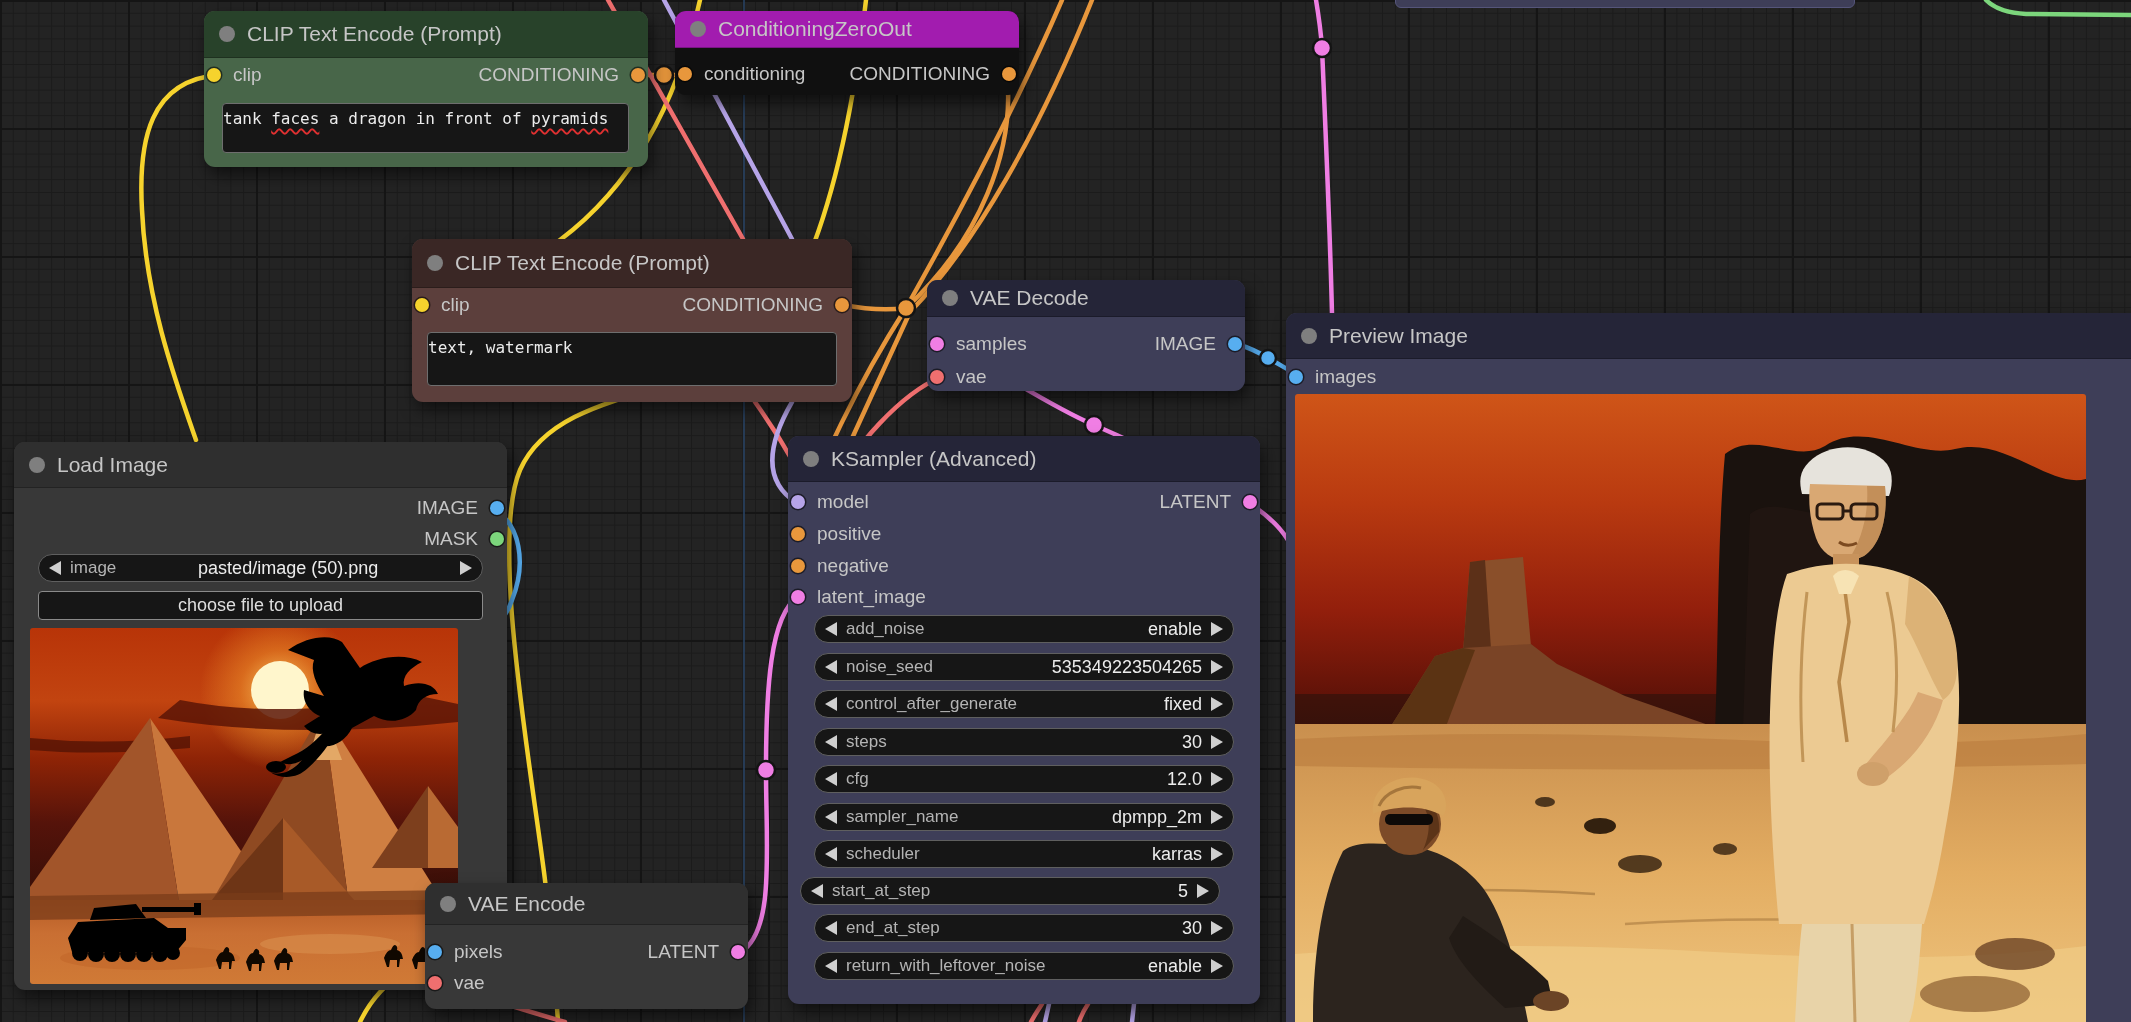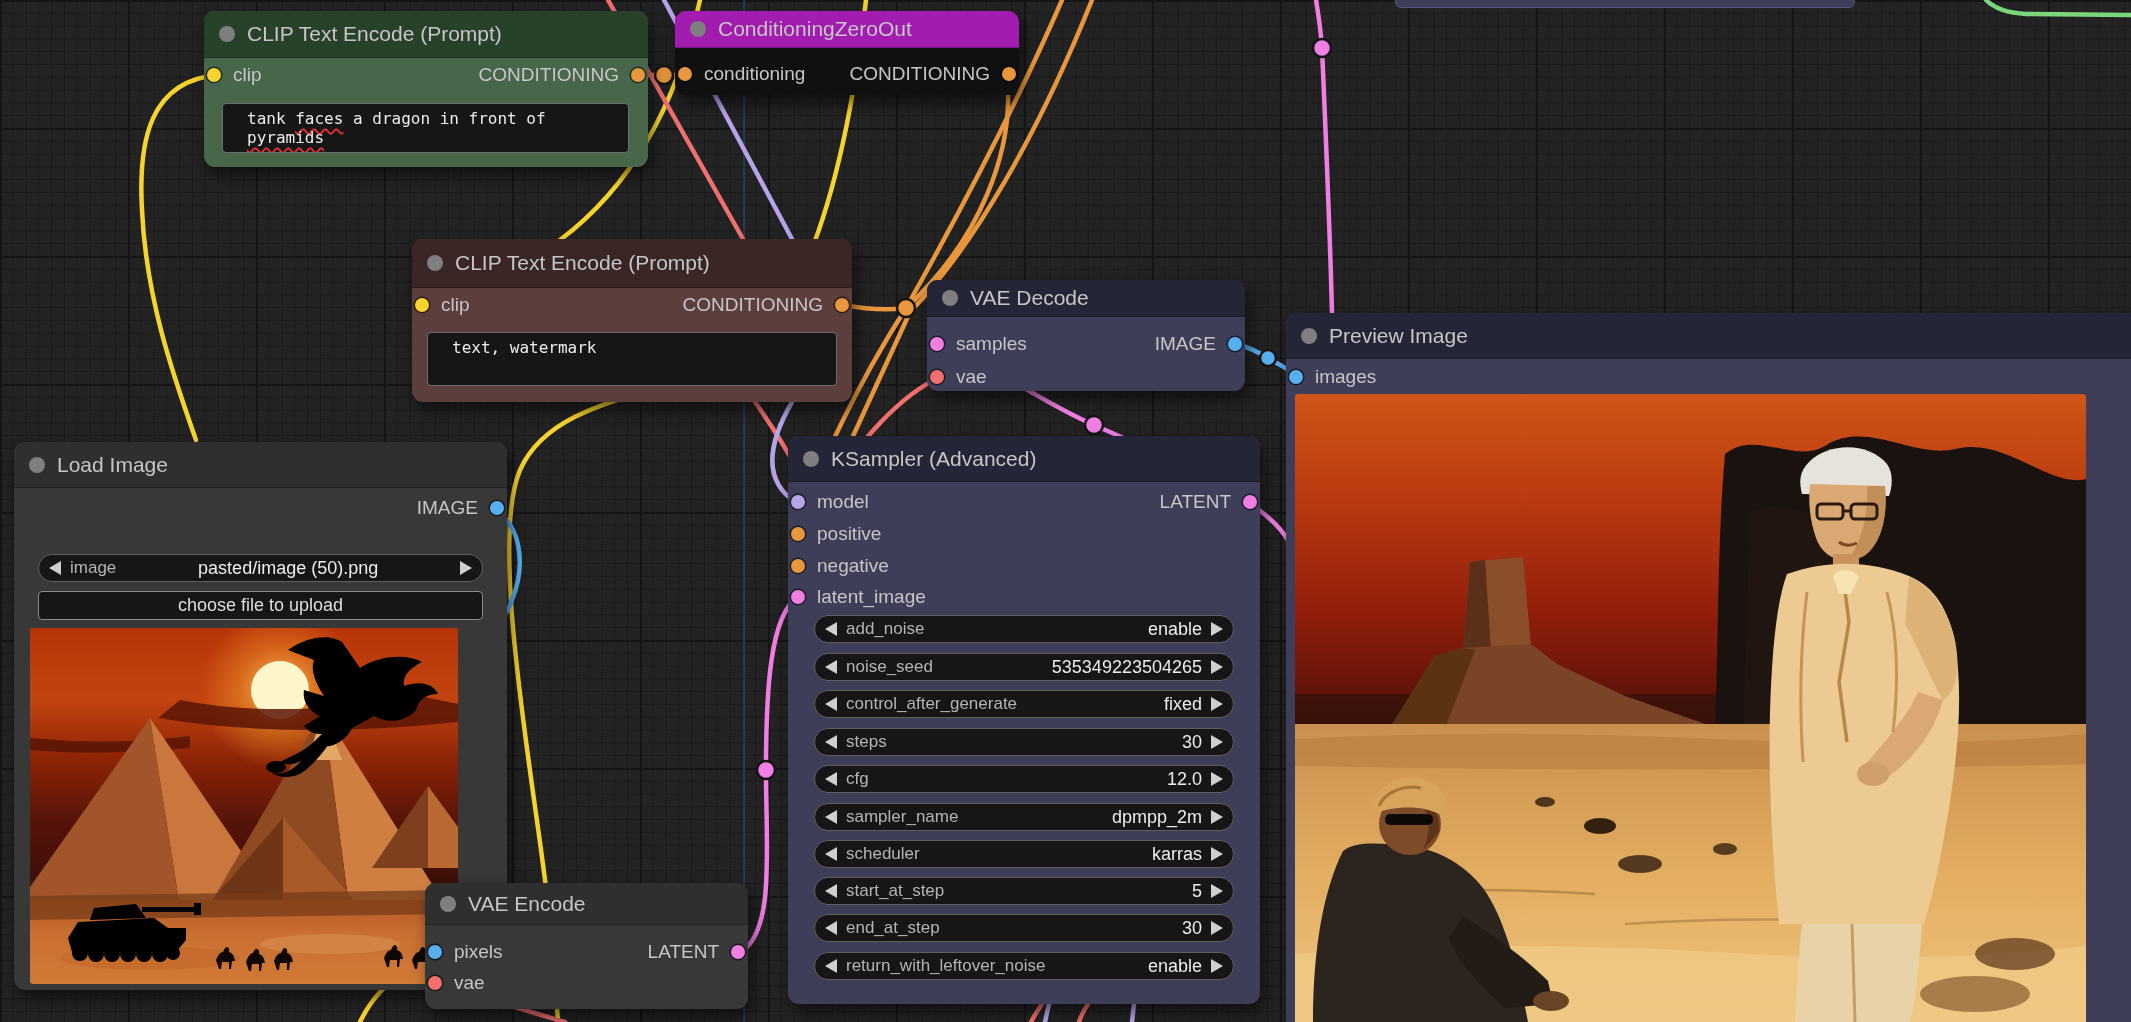--- a/index.html
+++ b/index.html
@@ -29,21 +29,21 @@
   .slot.out{justify-content:flex-end;padding-right:29px;}
   .dot{position:absolute;top:50%;margin-top:-7px;width:14px;height:14px;border-radius:50%;
        box-shadow:0 0 0 1.5px rgba(0,0,0,.55);}
   .slot.in .dot{left:3px;}
   .slot.out .dot{right:3px;}
   .d-yellow{background:#f6d32d}.d-orange{background:#e8973c}.d-pink{background:#f07ee4}
   .d-salmon{background:#f06f6f}.d-blue{background:#57aef0}.d-green{background:#7cd67c}
   .d-lav{background:#b6a4e8}
   .ta{position:absolute;background:#161616;border:1px solid #6e6e6e;border-radius:4px;
       font-family:"DejaVu Sans Mono", monospace;font-size:16px;color:#ececec;
-      padding:5px 24px;box-sizing:border-box;white-space:pre-wrap;overflow:hidden;}
+      padding:5px 0;box-sizing:border-box;white-space:pre-wrap;overflow:hidden;}
   .sq{text-decoration:underline wavy #e03030 2px;text-underline-offset:4px;}
   .pill{position:absolute;height:28px;background:#161616;border:1.5px solid #5f5f5f;
         border-radius:15px;display:flex;align-items:center;gap:9px;padding:0 10px;
         box-sizing:border-box;font-size:17px;color:#b4b4b4;}
   .pill .val{color:#ececec;font-size:18px;}
   .arr-l{width:0;height:0;border-top:7px solid transparent;border-bottom:7px solid transparent;
          border-right:12px solid #cfcfcf;flex:0 0 auto;}
   .arr-r{width:0;height:0;border-top:7px solid transparent;border-bottom:7px solid transparent;
          border-left:12px solid #cfcfcf;flex:0 0 auto;}
   .grow{flex:1 1 auto;}
@@ -181,20 +181,24 @@
   </div>
 
   <div class="node n-gray" style="left:14px;top:442px;width:493px;height:548px;">
     <div class="hdr">
       <span class="tdot"></span>
       <span>Load Image</span>
     </div>
     <div class="slot out" style="top:51px">
       <span>IMAGE</span>
       <span class="dot d-blue"></span>
+    </div>
+    <div class="slot out" style="top:82px">
+      <span>MASK</span>
+      <span class="dot d-green"></span>
     </div>
     <div class="pill" style="left:24px;right:24px;top:112px;">
       <span class="arr-l"></span>
       <span>image</span>
       <span class="grow val" style="text-align:center">pasted/image (50).png</span>
       <span class="arr-r"></span>
     </div>
     <div class="btn" style="left:24px;right:24px;top:149px;">
       <span>choose file to upload</span>
     </div>
@@ -337,21 +341,21 @@
       <span class="val">dpmpp_2m</span>
       <span class="arr-r"></span>
     </div>
     <div class="pill" style="left:26px;width:420px;top:404px">
       <span class="arr-l"></span>
       <span>scheduler</span>
         <span class="grow"></span>
       <span class="val">karras</span>
       <span class="arr-r"></span>
     </div>
-    <div class="pill" style="left:26px;width:420px;top:441px">
+    <div class="pill" style="left:12px;width:420px;top:441px">
       <span class="arr-l"></span>
       <span>start_at_step</span>
         <span class="grow"></span>
       <span class="val">5</span>
       <span class="arr-r"></span>
     </div>
     <div class="pill" style="left:26px;width:420px;top:478px">
       <span class="arr-l"></span>
       <span>end_at_step</span>
         <span class="grow"></span>

